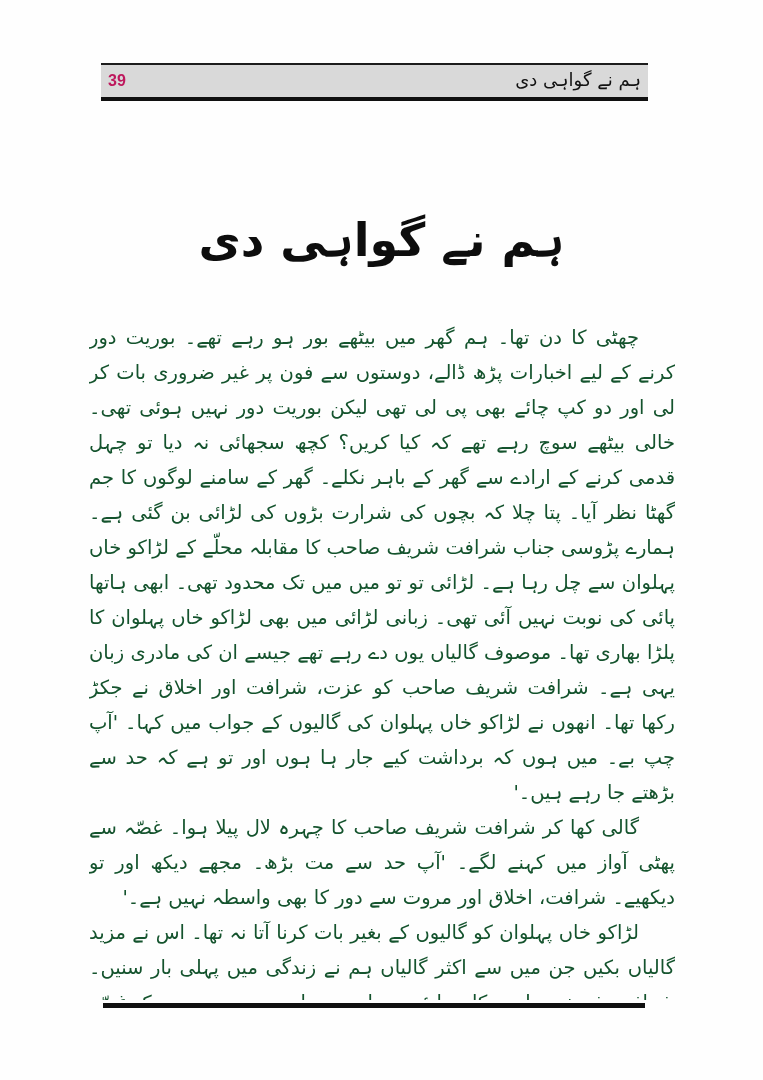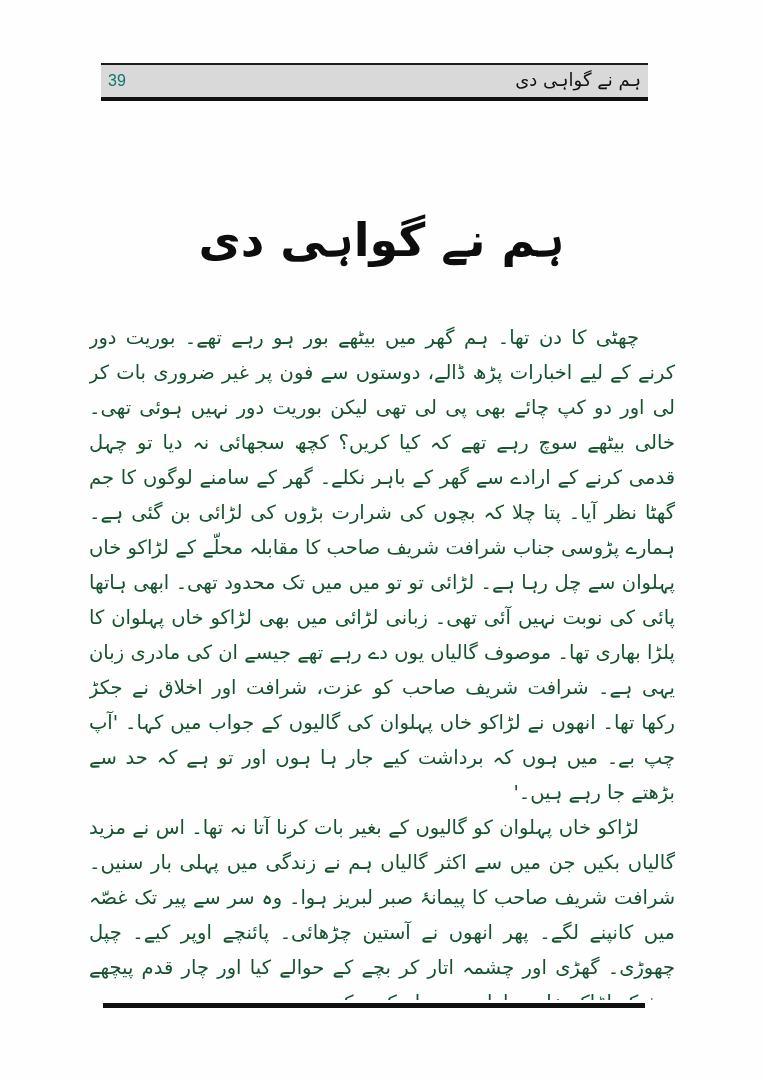--- a/index.html
+++ b/index.html
@@ -16,22 +16,23 @@
     width:547px; height:38px;
     background:#d9d9d9;
     border-top:2px solid #1c1c1c;
     border-bottom:4px solid #101010;
     box-sizing:border-box;
     display:flex; justify-content:space-between; align-items:center;
     padding:0 7px;
   }
   .page-number {
     font-family:"Liberation Sans", sans-serif;
-    font-size:16px; color:#0f766e;
+    font-size:16px; color:#be185d;
     direction:ltr;
+    font-weight:bold;
   }
   .running-title {
     direction:rtl;
     font-family:"DejaVu Sans", sans-serif;
     font-size:18px; color:#111;
     line-height:1;
     padding-bottom:3px;
   }
   
   .chapter-title {
@@ -73,18 +74,19 @@
 
   <div class="header-band">
     <span class="page-number">39</span>
     <span class="running-title">ہم نے گواہی دی</span>
   </div>
 
   <div class="chapter-title">ہم نے گواہی دی</div>
 
   <div class="body-text">
     <p>چھٹی کا دن تھا۔ ہم گھر میں بیٹھے بور ہو رہے تھے۔ بوریت دور کرنے کے لیے اخبارات پڑھ ڈالے، دوستوں سے فون پر غیر ضروری بات کر لی اور دو کپ چائے بھی پی لی تھی لیکن بوریت دور نہیں ہوئی تھی۔ خالی بیٹھے سوچ رہے تھے کہ کیا کریں؟ کچھ سجھائی نہ دیا تو چہل قدمی کرنے کے ارادے سے گھر کے باہر نکلے۔ گھر کے سامنے لوگوں کا جم گھٹا نظر آیا۔ پتا چلا کہ بچوں کی شرارت بڑوں کی لڑائی بن گئی ہے۔ ہمارے پڑوسی جناب شرافت شریف صاحب کا مقابلہ محلّے کے لڑاکو خاں پہلوان سے چل رہا ہے۔ لڑائی تو تو میں میں تک محدود تھی۔ ابھی ہاتھا پائی کی نوبت نہیں آئی تھی۔ زبانی لڑائی میں بھی لڑاکو خاں پہلوان کا پلڑا بھاری تھا۔ موصوف گالیاں یوں دے رہے تھے جیسے ان کی مادری زبان یہی ہے۔ شرافت شریف صاحب کو عزت، شرافت اور اخلاق نے جکڑ رکھا تھا۔ انھوں نے لڑاکو خاں پہلوان کی گالیوں کے جواب میں کہا۔ 'آپ چپ بے۔ میں ہوں کہ برداشت کیے جار ہا ہوں اور تو ہے کہ حد سے بڑھتے جا رہے ہیں۔'</p>
+    <p>گالی کھا کر شرافت شریف صاحب کا چہرہ لال پیلا ہوا۔ غصّہ سے پھٹی آواز میں کہنے لگے۔ 'آپ حد سے مت بڑھ۔ مجھے دیکھ اور تو دیکھیے۔ شرافت، اخلاق اور مروت سے دور کا بھی واسطہ نہیں ہے۔'</p>
     <p>لڑاکو خاں پہلوان کو گالیوں کے بغیر بات کرنا آتا نہ تھا۔ اس نے مزید گالیاں بکیں جن میں سے اکثر گالیاں ہم نے زندگی میں پہلی بار سنیں۔ شرافت شریف صاحب کا پیمانۂ صبر لبریز ہوا۔ وہ سر سے پیر تک غصّہ میں کانپنے لگے۔ پھر انھوں نے آستین چڑھائی۔ پائنچے اوپر کیے۔ چپل چھوڑی۔ گھڑی اور چشمہ اتار کر بچے کے حوالے کیا اور چار قدم پیچھے ہٹ کر لڑاکو خاں پہلوان پر حملہ کرنے کے</p>
   </div>
 
   <div class="bottom-rule"></div>
 
 </div>
 
 </body></html>

